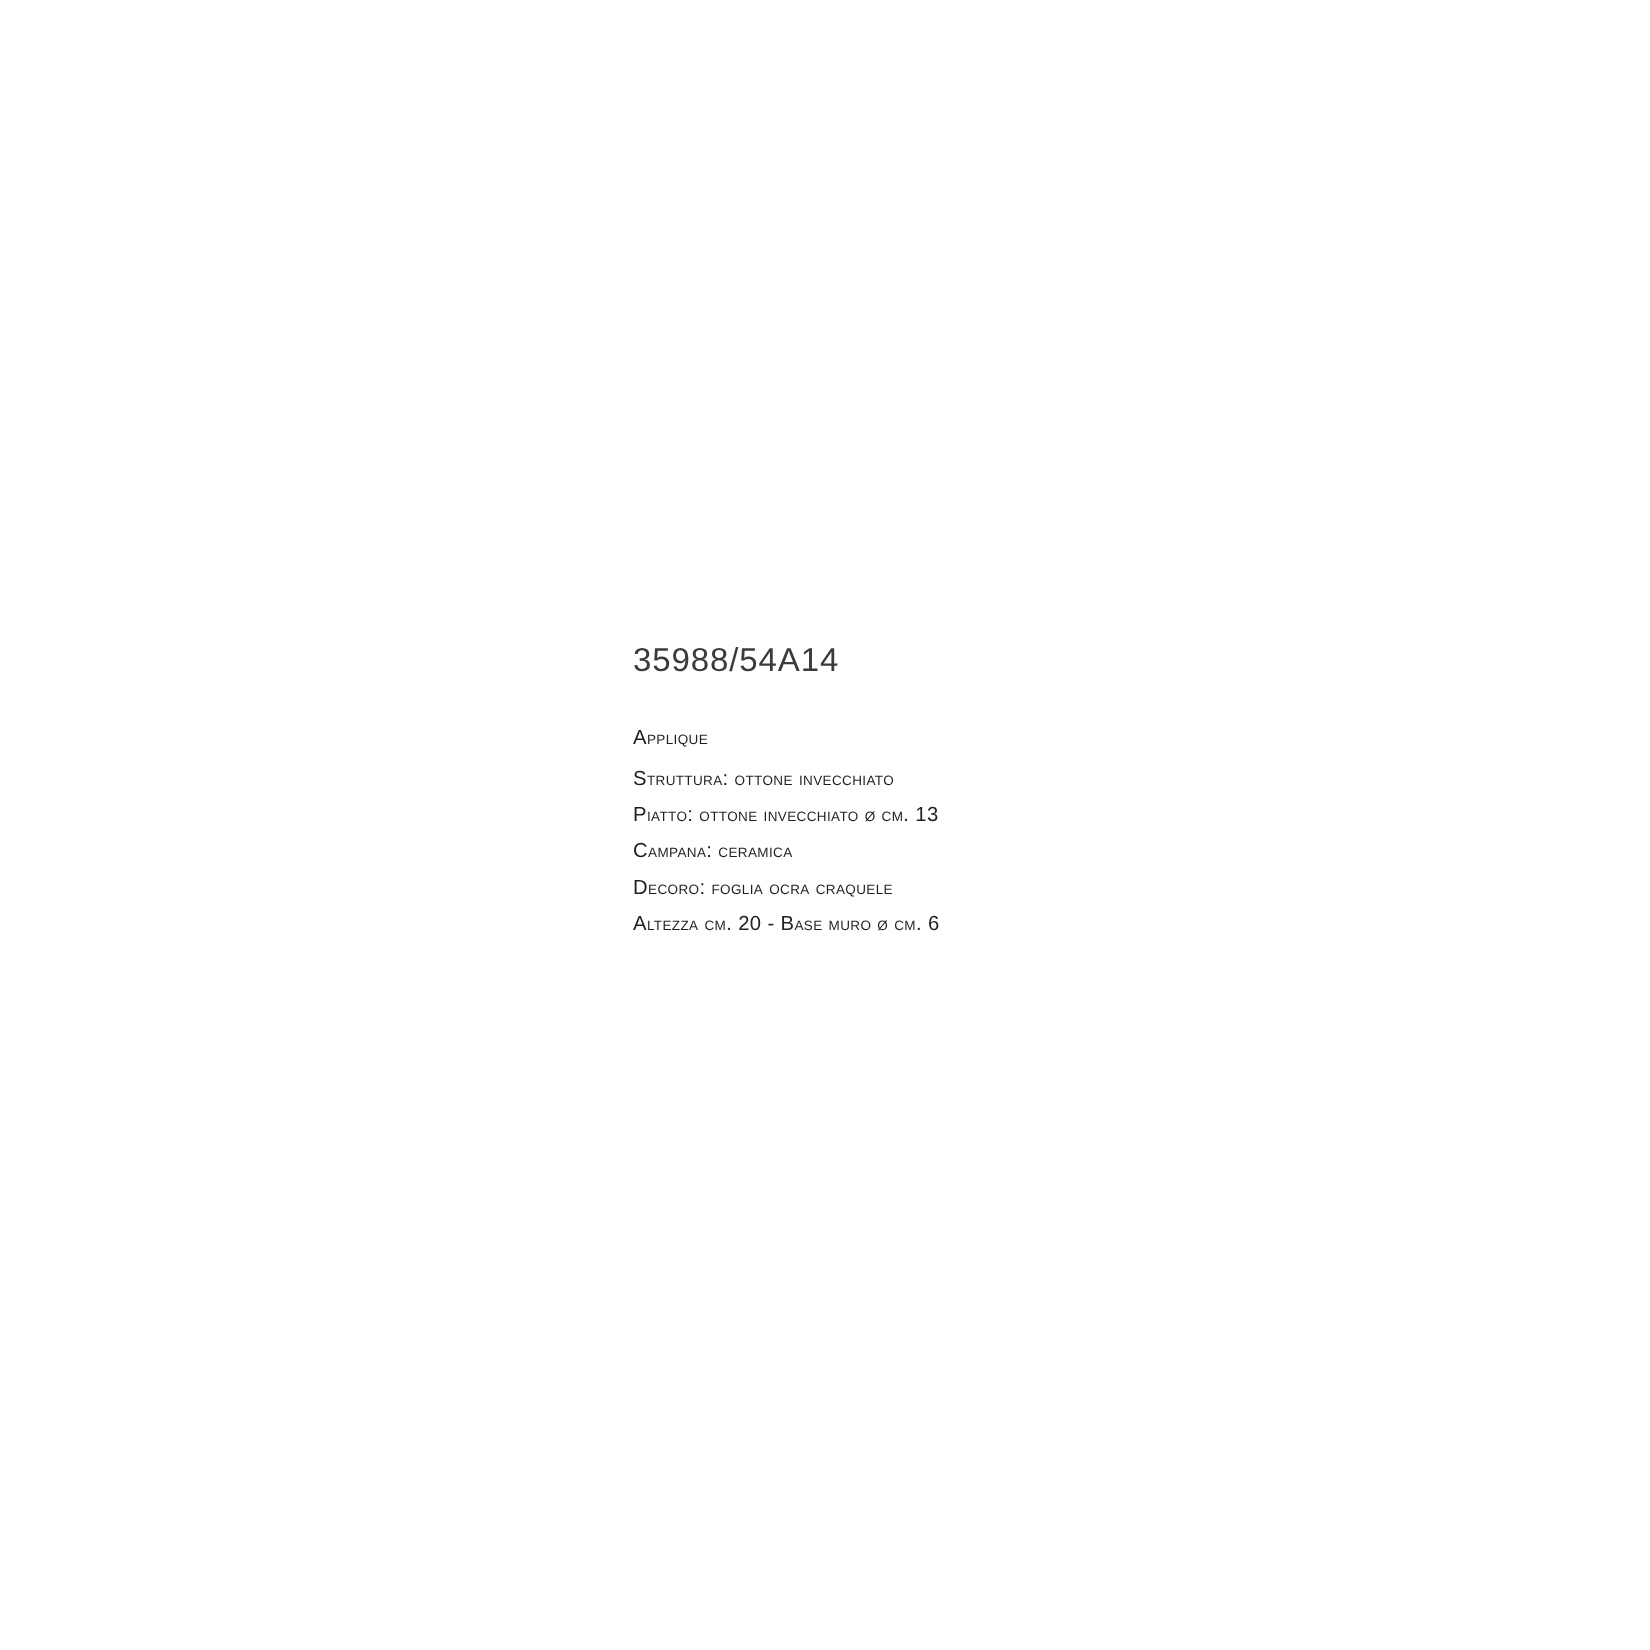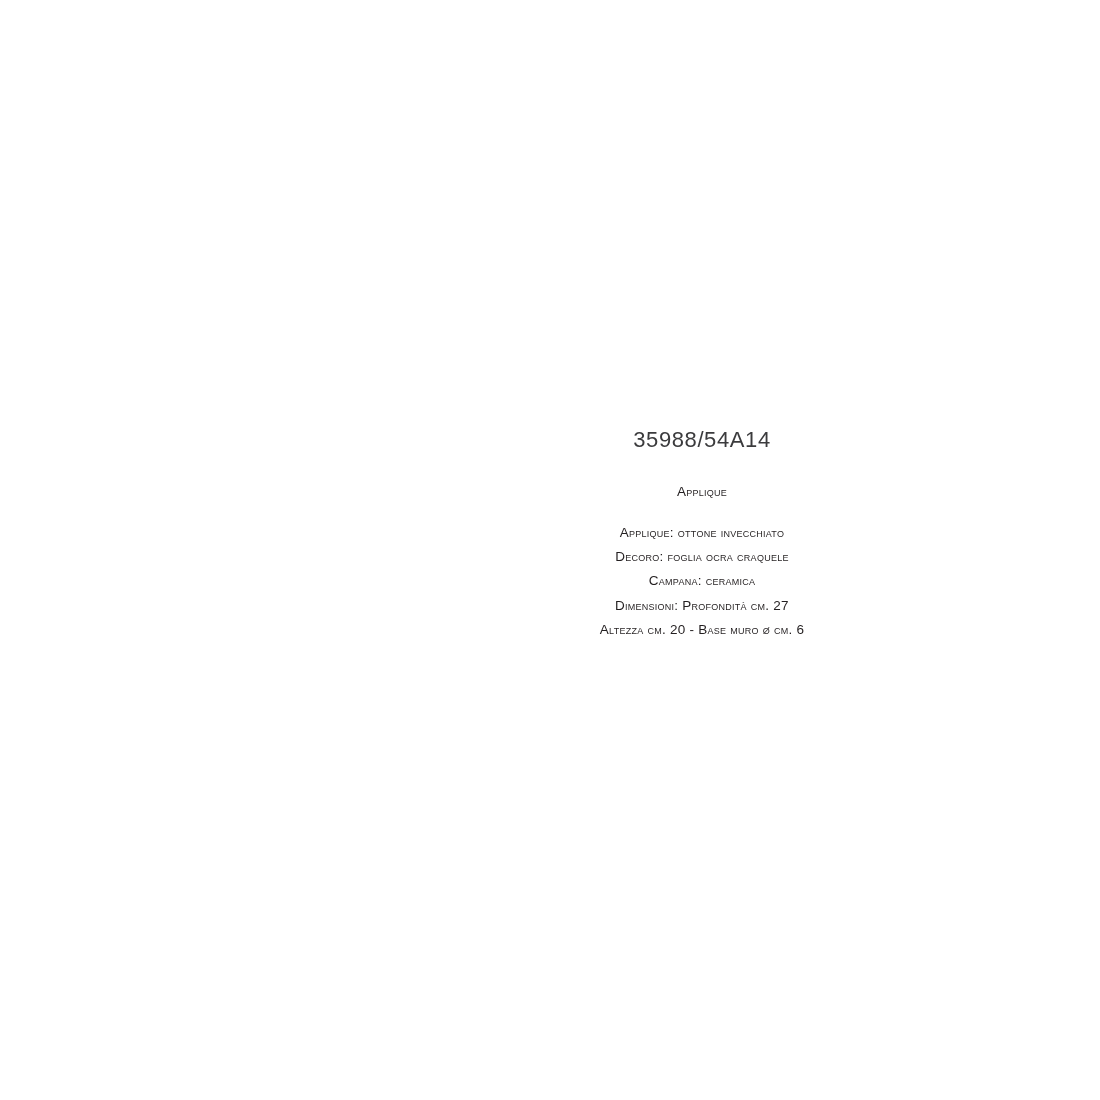--- a/index.html
+++ b/index.html
@@ -12,21 +12,20 @@
     background: #ffffff;
     font-family: "Liberation Sans", sans-serif;
     color: #231f20;
     overflow: hidden;
   }
 
   .sheet {
     position: relative;
     width: 1100px;
     height: 1100px;
-    text-align: center;
   }
 
   .product-block {
     position: absolute;
     left: 422px;
     top: 428px;
     width: 560px;
   }
 
   .product-code {
@@ -49,38 +48,38 @@
     font-family: "Liberation Sans", sans-serif;
     font-size: 13.5px;
     line-height: 24.4px;
     color: #231f20;
     font-variant: small-caps;
     letter-spacing: 0.25px;
     white-space: pre;
   }
 
   .spec-line.first {
-    margin-bottom: 16px;
+    margin-bottom: 2px;
   }
 
   
 </style>
 </head>
 <body>
 
 <div class="sheet">
 
   <div class="product-block">
 
     <div class="product-code">35988/54A14</div>
 
     <ul class="spec-list">
       <li class="spec-line first">Applique</li>
-      <li class="spec-line">Applique: ottone invecchiato</li>
+      <li class="spec-line">Struttura: ottone invecchiato</li>
+      <li class="spec-line">Piatto: ottone invecchiato ø cm. 13</li>
+      <li class="spec-line">Campana: ceramica</li>
       <li class="spec-line">Decoro: foglia ocra craquele</li>
-      <li class="spec-line">Campana: ceramica</li>
-      <li class="spec-line">Dimensioni: Profondità cm. 27</li>
       <li class="spec-line">Altezza cm. 20 - Base muro ø cm. 6</li>
     </ul>
 
   </div>
 
 </div>
 
 </body></html>

